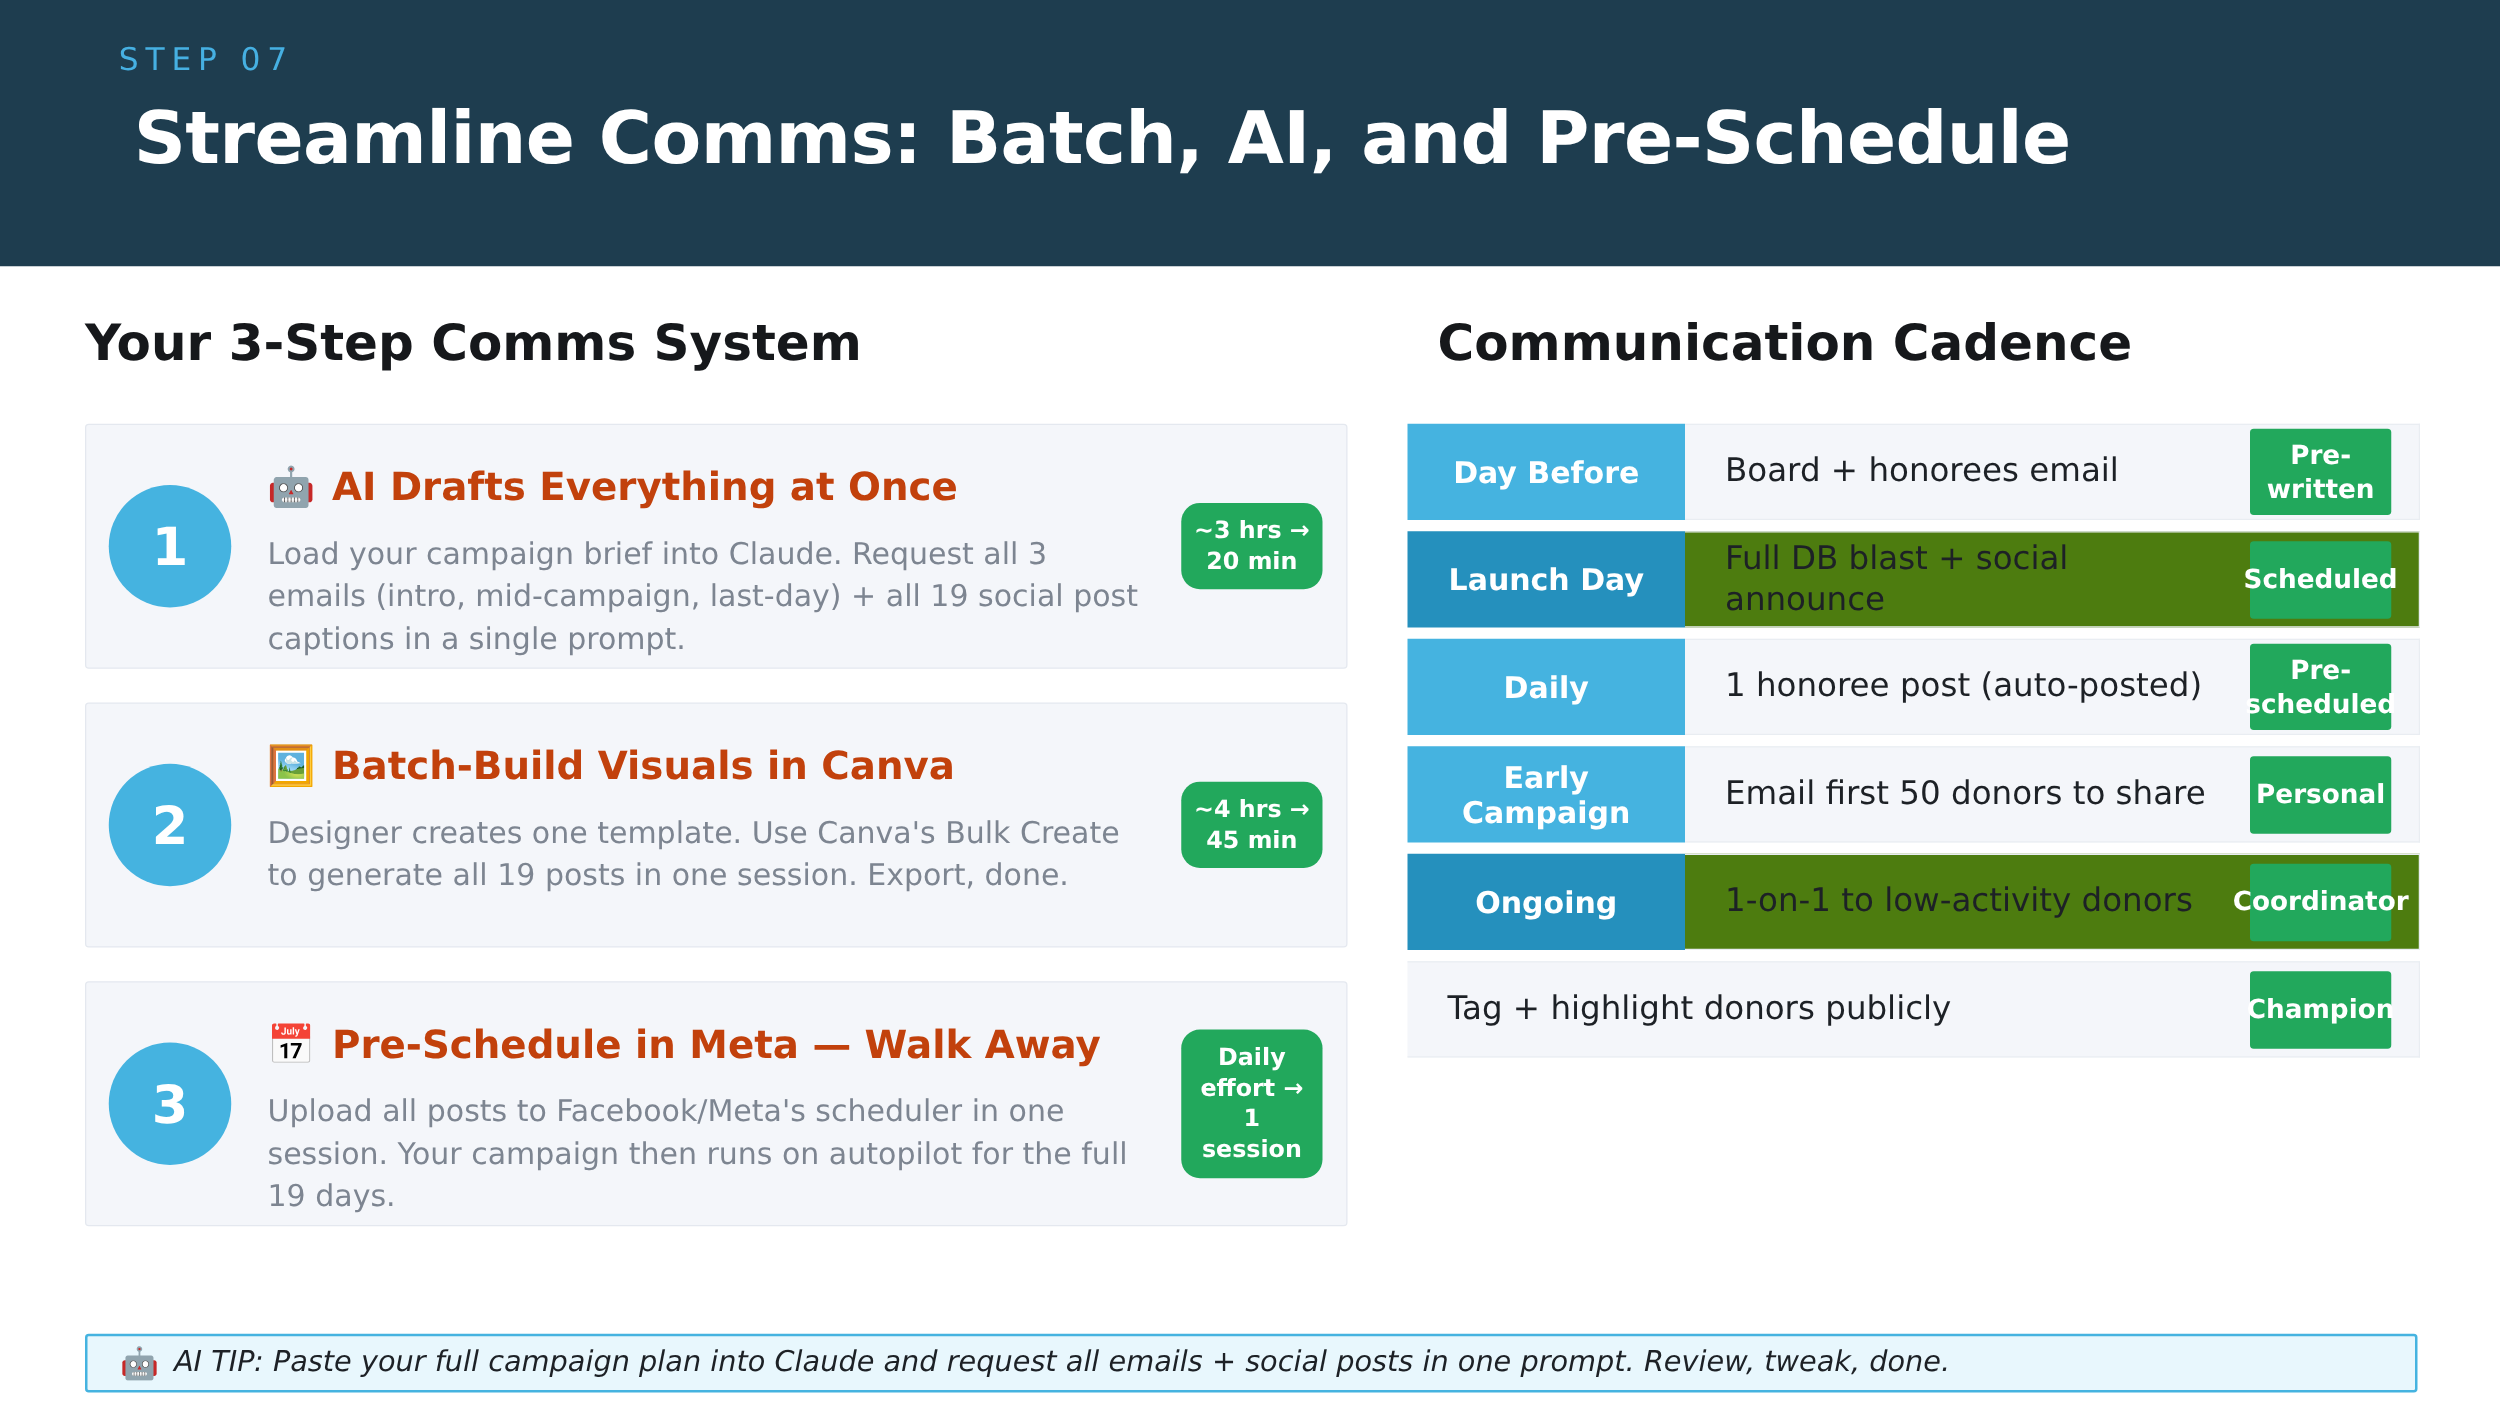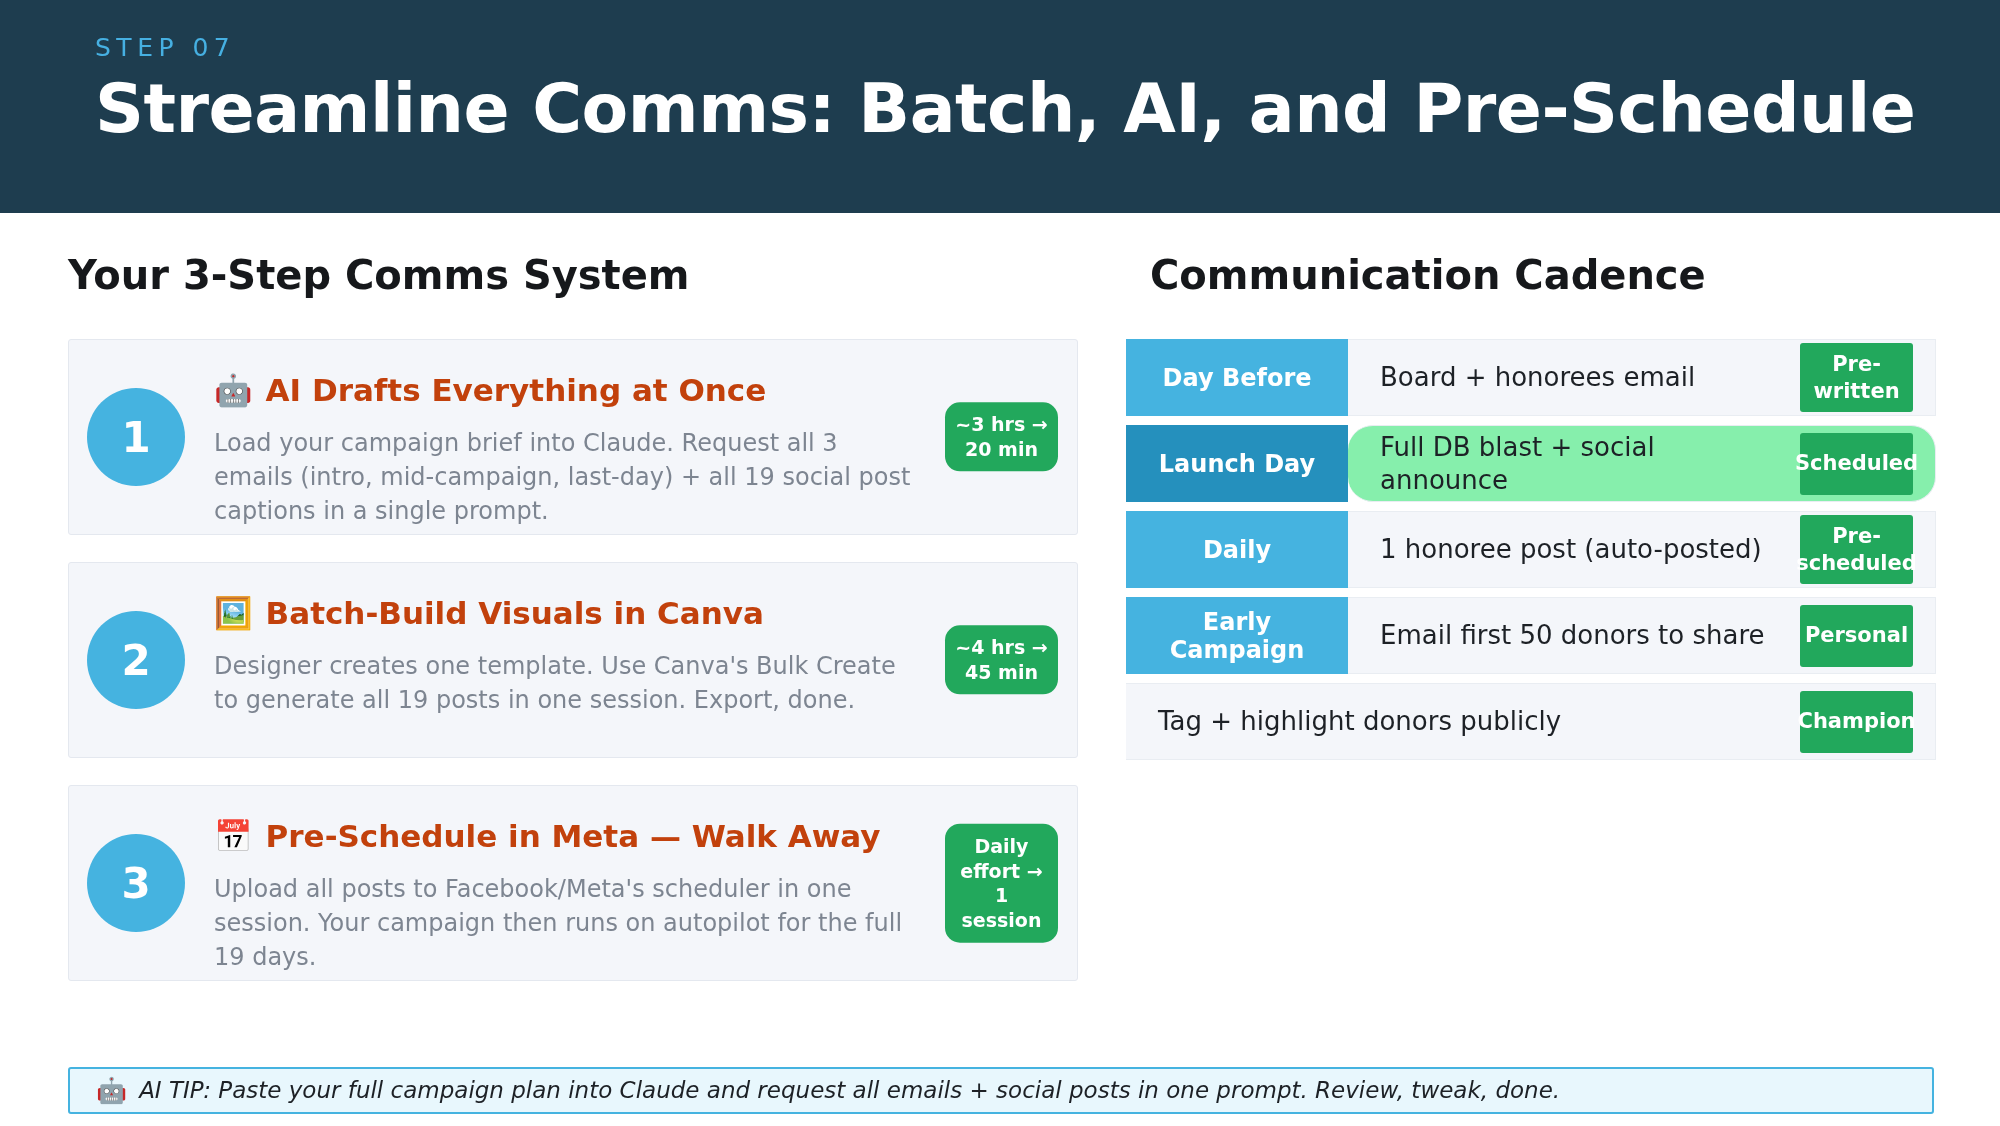--- a/index.html
+++ b/index.html
@@ -28,23 +28,23 @@
   .step-eyebrow {
     color: #46b0e2;
     font-size: 25px;
     font-weight: normal;
     letter-spacing: 5.5px;
     margin: 0 0 4px 0;
     line-height: 1.1;
   }
   .slide-title {
     color: #ffffff;
-    font-size: 68px;
-    font-weight: bold;
-    margin: 0;
+    font-size: 58px;
+    font-weight: bold;
+    margin: 12px;
     line-height: 1.25;
     letter-spacing: -0.5px;
   }
 
   
   .body-area {
     position: absolute;
     left: 0; top: 213px;
     width: 2000px;
     height: 913px;
@@ -170,21 +170,21 @@
     flex: 1 1 auto;
     display: flex;
     align-items: center;
     justify-content: space-between;
     padding: 0 22px 0 32px;
     box-sizing: border-box;
     border: 1px solid #e9edf2;
     border-left: none;
   }
   .cad-main.bg-a { background: #f4f6fa; }
-  .cad-main.bg-b { background: #86efac; border-radius: 25px; }
+  .cad-main.bg-b { background: #4d7c0f; }
   .cad-text {
     font-size: 26px;
     color: #1d2126;
     line-height: 1.25;
   }
   .cad-badge {
     background: #22a85c;
     color: #ffffff;
     font-size: 21px;
     font-weight: bold;
@@ -305,20 +305,27 @@
 
 
     <div class="cadence-row">
       <div class="cad-label tone-light">Early Campaign</div>
       <div class="cad-main bg-a">
         <span class="cad-text">Email first 50 donors to share</span>
         <span class="cad-badge">Personal</span>
       </div>
     </div>
 
+    <div class="cadence-row">
+      <div class="cad-label tone-dark">Ongoing</div>
+      <div class="cad-main bg-b">
+        <span class="cad-text">1-on-1 to low-activity donors</span>
+        <span class="cad-badge">Coordinator</span>
+      </div>
+    </div>
 
     <div class="cadence-row">
       <div class="cad-main bg-a">
         <span class="cad-text">Tag + highlight donors publicly</span>
         <span class="cad-badge">Champion</span>
       </div>
     </div>
   </div>
 </div>
 

